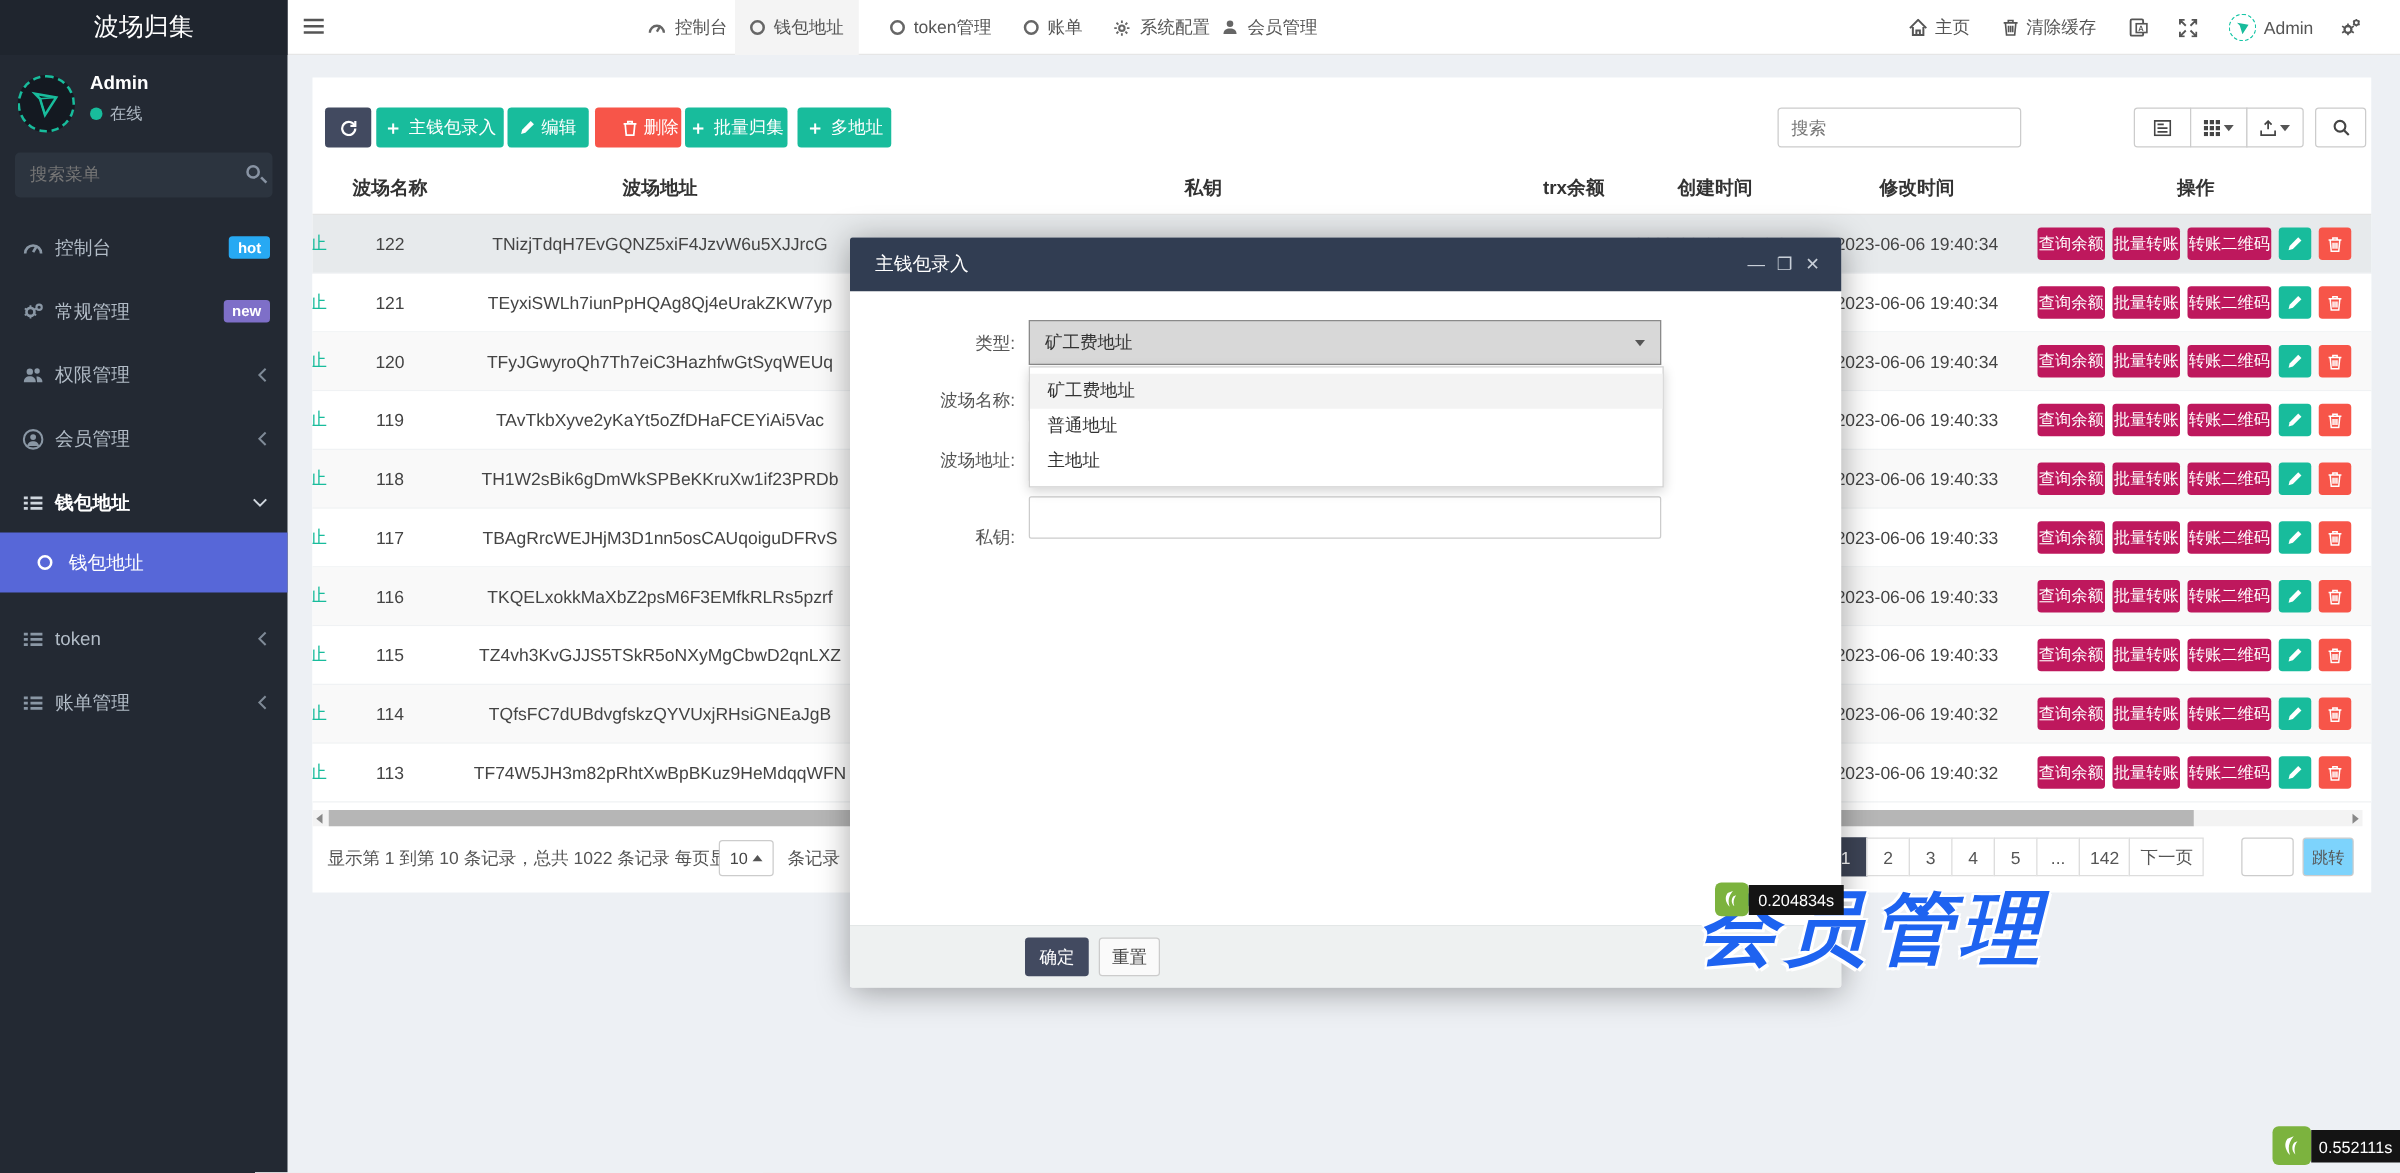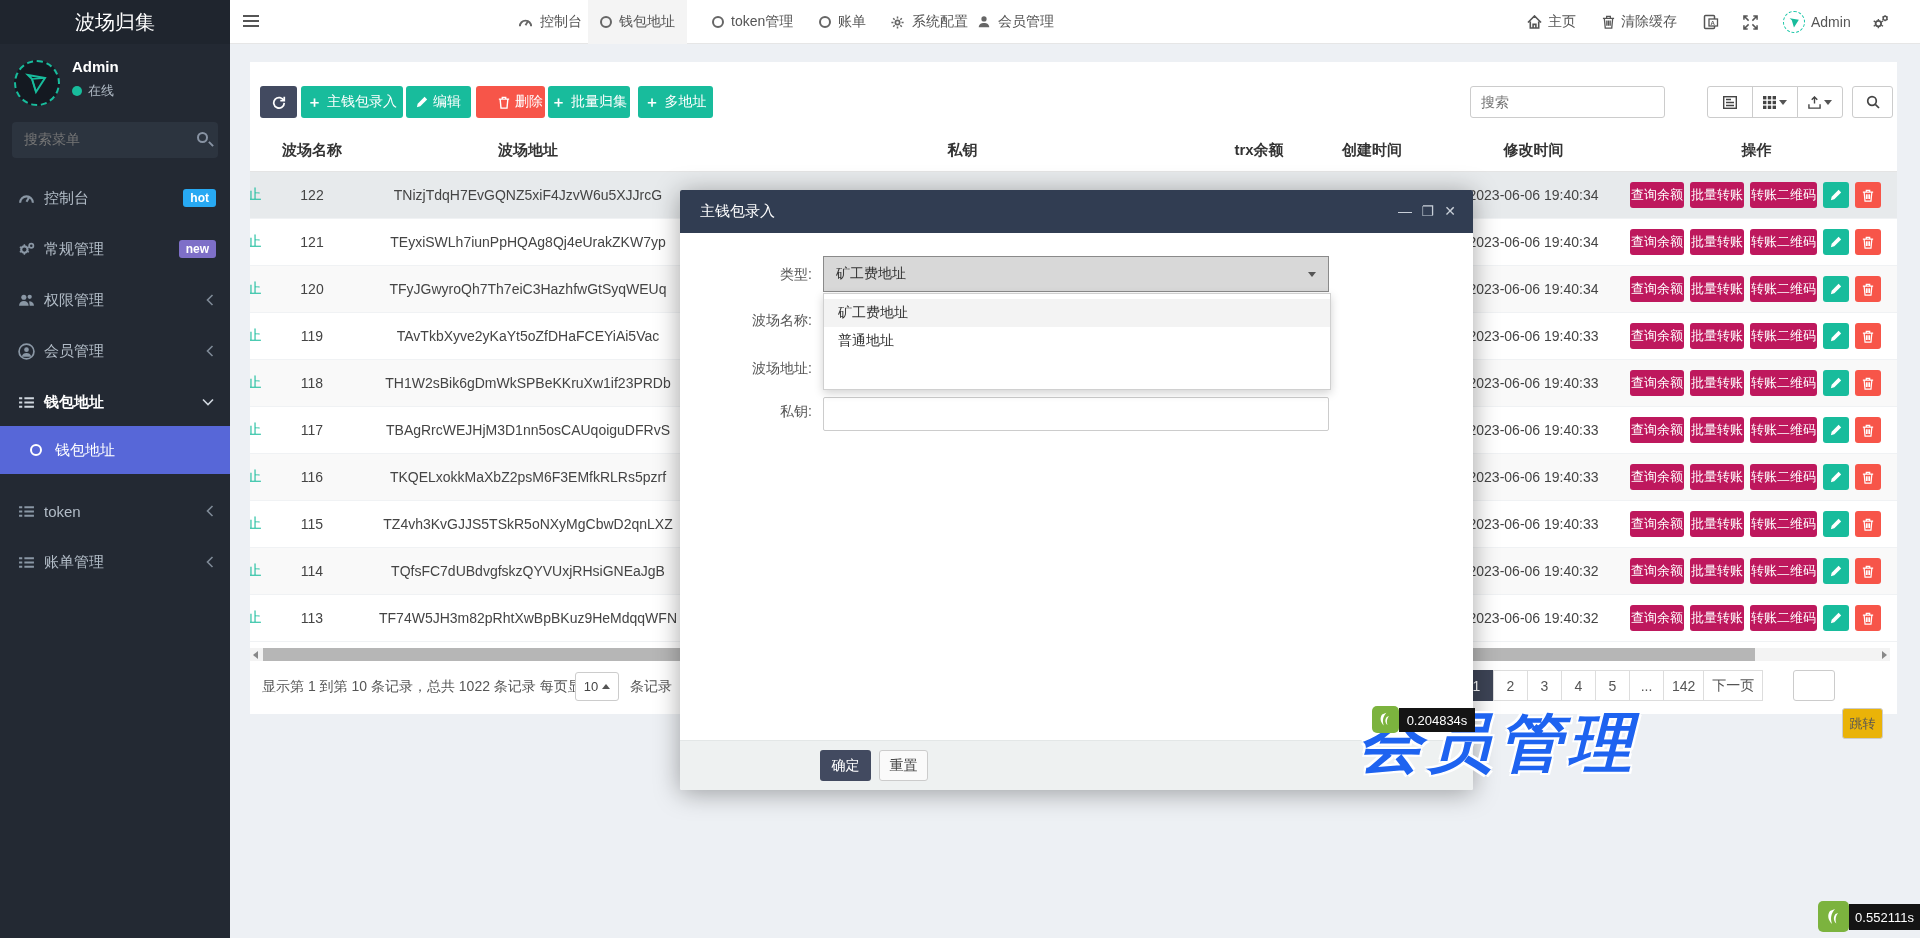--- a/index.html
+++ b/index.html
@@ -35,21 +35,21 @@
   .tnr { position:absolute; top:0; height:44px; display:flex; align-items:center; gap:6px; font-size:14px; color:#555; cursor:pointer; }
   .minicircle { width:22px; height:22px; border-radius:50%; border:1px dashed #19c6a7; display:flex; align-items:center; justify-content:center; }
 
   
   .btn { position:absolute; height:32px; border:none; border-radius:3px; color:#fff; font-size:14px; display:flex; align-items:center; justify-content:center; gap:5px; cursor:pointer; z-index:3; }
   .bt-dark { background:#424a60; }
   .bt-teal { background:#18bc9c; }
   .bt-red  { background:#f75549;padding-left:20px; }
   .plus { font-weight:bold; font-size:15px; }
 
-  .srch-input { position:absolute; left:1470px; top:86px; width:195px; height:32px; border:1px solid #ccc; border-radius:3px; font-size:14px; padding-left:10px; color:#333; outline:none; z-index:3; }
+  .srch-input { position:absolute; left:1422px; top:86px; width:195px; height:32px; border:1px solid #ccc; border-radius:3px; font-size:14px; padding-left:10px; color:#333; outline:none; z-index:3; }
   .btn-group { position:absolute; left:1708px; top:86px; height:32px; display:flex; z-index:3; }
   .vbtn { width:46px; height:32px; background:#fff; border:1px solid #ccc; margin-left:-1px; display:flex; align-items:center; justify-content:center; gap:3px; color:#444; cursor:pointer; }
   .vbtn:first-child { border-radius:3px 0 0 3px; }
   .vbtn:last-child { border-radius:0 3px 3px 0; }
   .sbtn { position:absolute; left:1852px; top:86px; width:41px; height:32px; background:#fff; border:1px solid #ccc; border-radius:3px; display:flex; align-items:center; justify-content:center; cursor:pointer; z-index:3; }
   .caret-d { width:0; height:0; border-left:4px solid transparent; border-right:4px solid transparent; border-top:5px solid #555; display:inline-block; }
   .caret-u { width:0; height:0; border-left:4px solid transparent; border-right:4px solid transparent; border-bottom:5px solid #555; display:inline-block; }
 
   
   .card { position:absolute; left:250px; top:62px; width:1647px; height:652px; background:#fff; z-index:1; }
@@ -77,21 +77,21 @@
   .ha-r { right:3px; border-left:5px solid #888; }
 
   
   .pinfo { position:absolute; left:262px; top:678px; font-size:14px; color:#555; z-index:2; }
   .psize { position:absolute; left:575px; top:672px; width:44px; height:29px; border:1px solid #ccc; border-radius:3px; background:#fff; display:flex; align-items:center; justify-content:center; gap:4px; font-size:13px; color:#444; cursor:pointer; z-index:2; }
   .pinfo2 { position:absolute; left:630px; top:678px; font-size:14px; color:#555; z-index:2; }
   .pages { position:absolute; left:1460px; top:670px; display:flex; z-index:2; }
   .pg { min-width:35px; height:31px; background:#fff; border:1px solid #ddd; margin-left:-1px; font-size:14px; color:#555; cursor:pointer; padding:0 8px; }
   .pg.active { background:#3d4456; color:#fff; border-color:#3d4456; }
   .jumpbox { position:absolute; left:1793px; top:670px; width:42px; height:31px; border:1px solid #ccc; border-radius:3px; outline:none; z-index:2; }
-  .jumpbtn { position:absolute; left:1842px; top:670px; width:41px; height:31px; background:#eab308; border:1px solid #ccc; border-radius:3px; font-size:13px; color:#555; cursor:pointer; z-index:2;margin-top:38px; }
+  .jumpbtn { position:absolute; left:1842px; top:670px; width:41px; height:31px; background:#7dd3fc; border:1px solid #ccc; border-radius:3px; font-size:13px; color:#555; cursor:pointer; z-index:2; }
 
   
   .modal { position:absolute; left:680px; top:190px; width:793px; height:600px; background:#fff; box-shadow:0 3px 26px rgba(0,0,0,.35); z-index:20; border-radius:2px; }
   .mhead { height:43px; background:#313d52; display:flex; align-items:center; padding-left:20px; color:#fff; font-size:15px; border-radius:2px 2px 0 0; }
   .mico { position:absolute; top:14px; color:#c8cfd8; font-size:14px; line-height:14px; cursor:pointer; }
   .mlabel { position:absolute; left:0; width:132px; text-align:right; font-size:14px; color:#555; z-index:1; }
   .msel { position:absolute; left:143px; top:66px; width:506px; height:36px; background:#d8d8d8; border:1px solid #8a8a8a; display:flex; align-items:center; font-size:14px; color:#333; padding-left:12px; cursor:pointer; }
   .msel .caret-d { position:absolute; right:12px; }
   .minput { position:absolute; left:143px; width:506px; height:34px; border:1px solid #ccc; border-radius:2px; outline:none; font-size:14px; padding-left:10px; }
   .dpanel { position:absolute; left:143px; top:103px; width:508px; height:97px; background:#fff; border:1px solid #d0d0d0; box-shadow:0 3px 9px rgba(0,0,0,.18); padding-top:5px; z-index:5; }
@@ -723,23 +723,24 @@
 
     <div class="mlabel" style="top:122px;">波场名称:</div>
     <input class="minput" style="top: 114px;">
 
     <div class="mlabel" style="top:170px;">波场地址:</div>
     <input class="minput" style="top: 162px;">
 
     <div class="dpanel">
       <div class="ditem hl">矿工费地址</div>
       <div class="ditem">普通地址</div>
-    </div>
-
-    <div class="mlabel" style="top:213px;">私钥:</div>
+      <div class="ditem">主地址</div>
+    </div>
+
+    <div class="mlabel" style="top:231px;">私钥:</div>
     <input class="minput" style="top: 207px;">
 
     <div class="mfoot">
       <button class="mok">确定</button>
       <button class="mreset">重置</button>
     </div>
   </div>
 
   <div class="wmark">会员管理</div>
 

